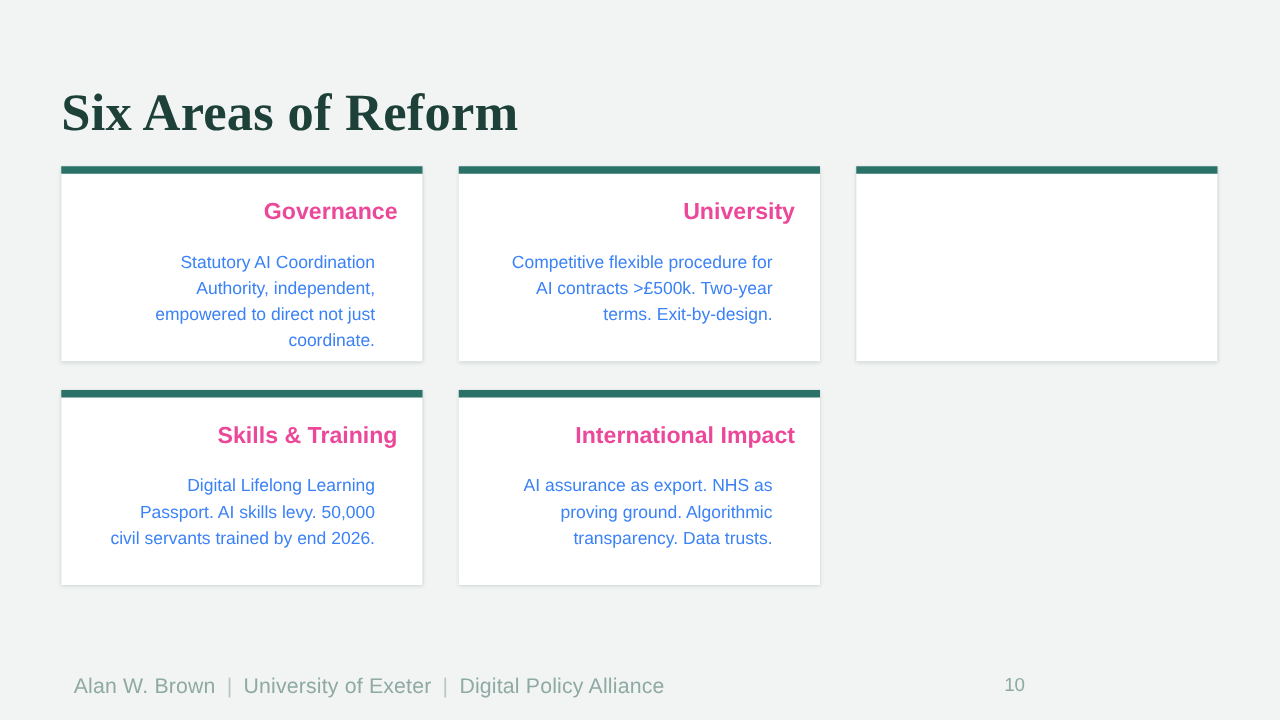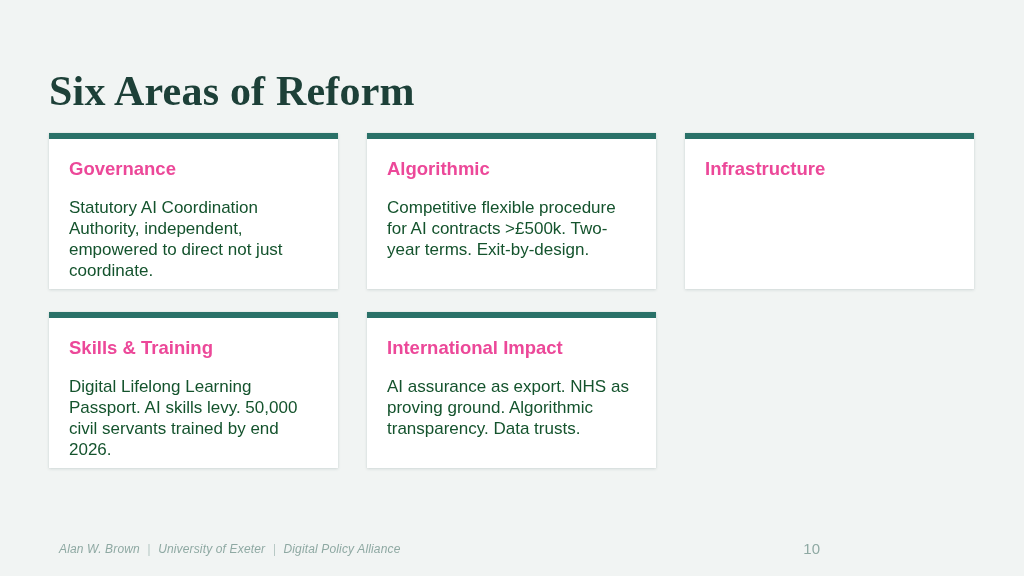--- a/index.html
+++ b/index.html
@@ -11,20 +11,21 @@
     height: 576px;
     background: #f1f4f3;
     font-family: "Liberation Sans", sans-serif;
     overflow: hidden;
   }
   .slide {
     position: relative;
     width: 848px;
     height: 576px;
     box-sizing: border-box;
+    text-align: right;
   }
   .slide-title {
     position: absolute;
     left: 49px;
     top: 38px;
     font-family: "Liberation Serif", "DejaVu Serif", serif;
     font-weight: bold;
     font-size: 42px;
     line-height: 50px;
     letter-spacing: 0.2px;
@@ -55,35 +56,34 @@
     font-family: "Liberation Sans", sans-serif;
     font-size: 18.5px;
     font-weight: bold;
     color: #ec4899;
     line-height: 24px;
     margin: 0 0 16px 0;
     white-space: nowrap;
   }
   .card-body {
     font-family: "Liberation Sans", sans-serif;
-    font-size: 17px;
+    font-size: 14px;
     line-height: 21px;
-    color: #14532d;
-    margin: 0;
+    color: #3b82f6;
+    margin: 18px;
   }
   .footer {
     position: absolute;
     left: 59px;
     bottom: 19px;
-    font-size: 12px;
+    font-size: 17px;
     line-height: 16px;
     color: #8fa9a3;
     letter-spacing: 0.15px;
     white-space: nowrap;
-    font-style: italic;
   }
   .footer .sep {
     color: #b6c8c4;
     padding: 0 4px;
   }
   .page-number {
     position: absolute;
     right: 28px;
     bottom: 19px;
     font-size: 15px;
@@ -99,26 +99,25 @@
   <h1 class="slide-title">Six Areas of Reform</h1>
 
   <div class="cards-grid">
 
     <div class="card">
       <div class="card-title">Governance</div>
       <p class="card-body">Statutory AI Coordination Authority, independent, empowered to direct not just coordinate.</p>
     </div>
 
     <div class="card">
-      <div class="card-title">Algorithmic</div>
+      <div class="card-title">University</div>
       <p class="card-body">Competitive flexible procedure for AI contracts &gt;£500k. Two-year terms. Exit-by-design.</p>
     </div>
 
     <div class="card">
-      <div class="card-title">Infrastructure</div>
     </div>
 
     <div class="card">
       <div class="card-title">Skills &amp; Training</div>
       <p class="card-body">Digital Lifelong Learning Passport. AI skills levy. 50,000 civil servants trained by end 2026.</p>
     </div>
 
 
     <div class="card">
       <div class="card-title">International Impact</div>

